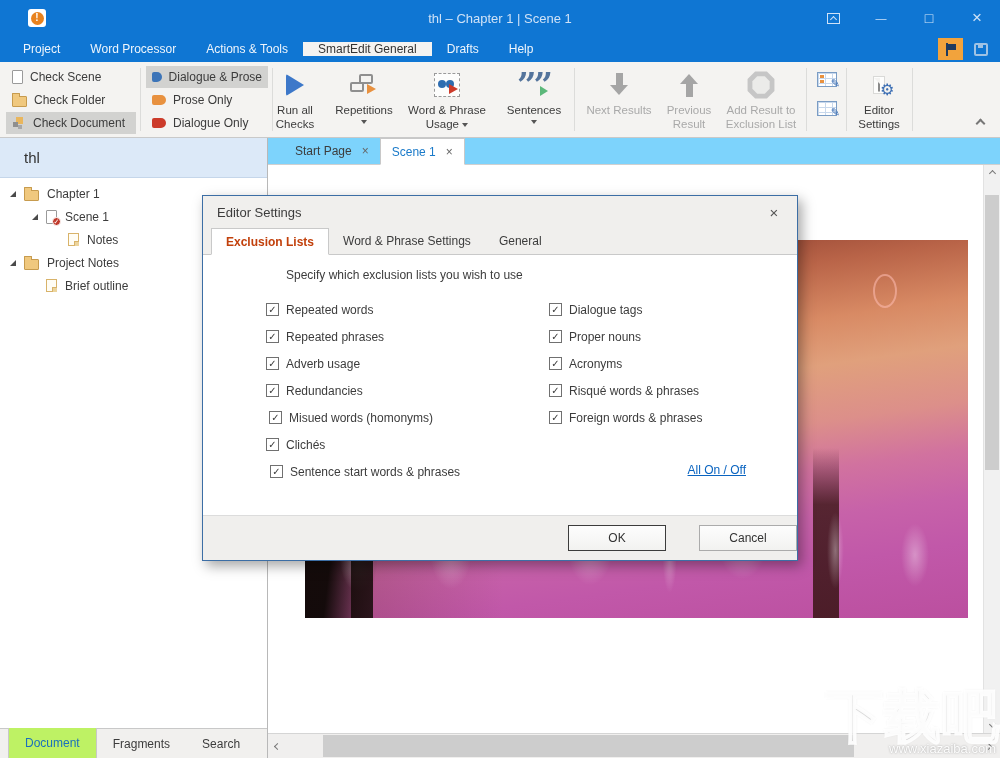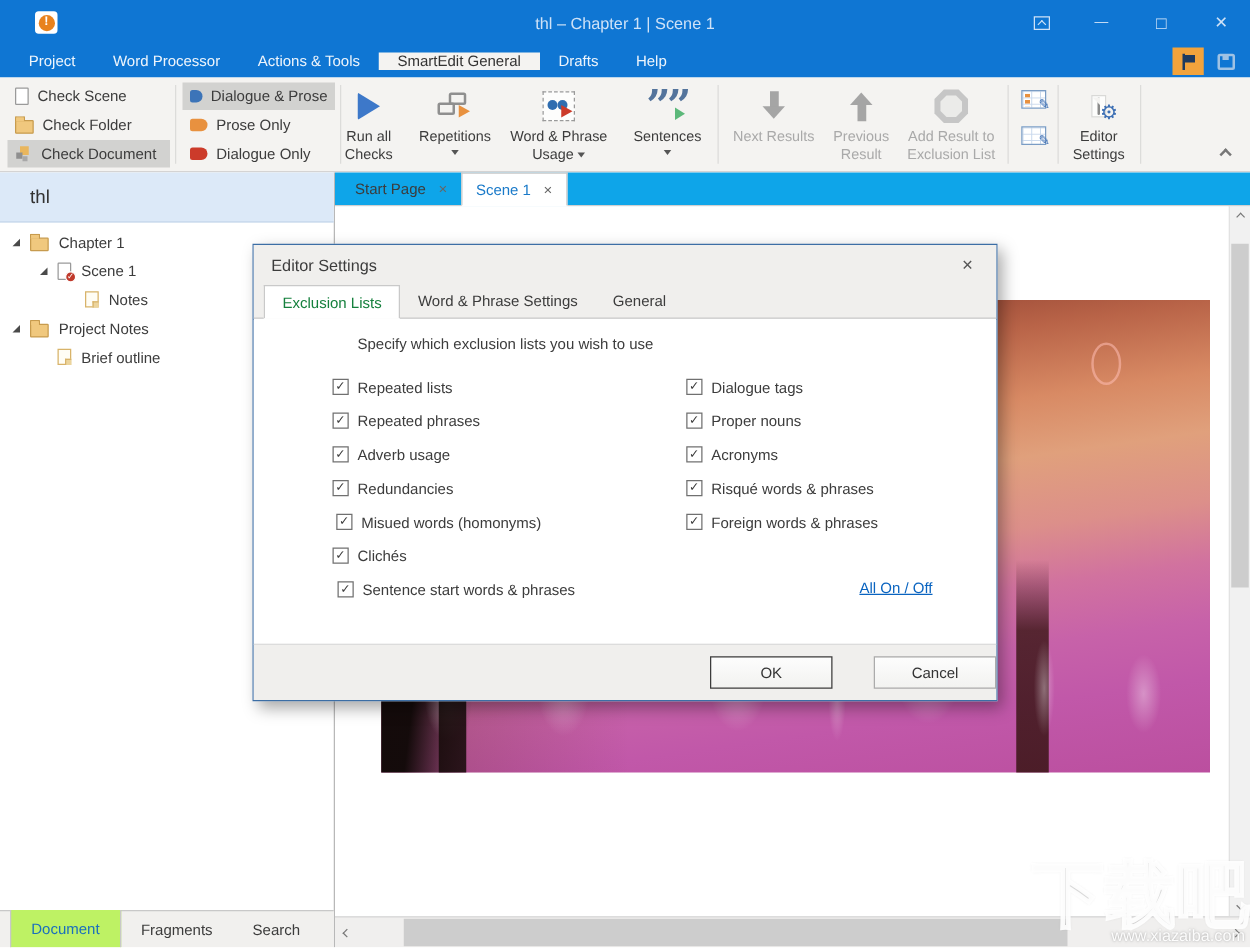--- a/index.html
+++ b/index.html
@@ -110,21 +110,21 @@
 .icon-note{position:relative;width:11px;height:13px;background:#fffdf5;border:1px solid #d8b36a;}
 .icon-note::before{content:"";position:absolute;right:-1px;bottom:-1px;width:4px;height:4px;background:#ecd49c;border-left:1px solid #d8b36a;border-top:1px solid #d8b36a;}
 .side-tabs{position:absolute;left:0;right:0;bottom:0;height:30px;background:#f1f0ee;border-top:1px solid #c8c8c8;display:flex;align-items:stretch;font-size:12px;padding-left:8px;}
 .side-tab{padding:0 16px;display:flex;align-items:center;color:#3c3c3c;}
 .side-tab.active{background:#bef264;border-left:1px solid #c8c8c8;border-right:1px solid #c8c8c8;margin-top:-1px;color:#1a6fbd;}
 .side-tabs .close-x{display:flex;align-items:center;margin-left:14px;color:#666;font-size:13px;}
 .close-x::before{content:"×";}
 
 
 .editor{position:absolute;left:268px;top:138px;width:732px;height:620px;background:#fff;}
-.doc-tabs{position:absolute;left:0;top:0;right:0;height:27px;background:#0ea5e9;border-bottom:1px solid #d0d0d0;display:flex;padding-left:5px;font-size:12px;}
+.doc-tabs{position:absolute;left:0;top:0;right:0;height:27px;background:#7dd3fc;border-bottom:1px solid #d0d0d0;display:flex;padding-left:16px;font-size:12px;}
 .doc-tab{padding:0 11px;display:flex;align-items:center;gap:10px;color:#3c3c3c;}
 .doc-tab .x{color:#666;font-size:12px;}
 .doc-tab .x::before{content:"×";}
 .doc-tab.active{background:#fff;border:1px solid #c8c8c8;border-bottom:1px solid #fff;margin-bottom:-1px;color:#1a7ac9;}
 .canvas{position:absolute;left:0;top:27px;right:17px;bottom:25px;background:#fff;overflow:hidden;}
 .scene-img{position:absolute;left:37px;top:75px;width:663px;height:378px;background:
  linear-gradient(172deg,#6f2b20 0%,#8f4030 8%,#b96448 20%,#d88a64 32%,#e0a07c 42%,#dc8f8a 54%,#d1729f 64%,#c762a9 74%,#c158a9 84%,#bb4f9f 100%);}
 .img-shade{position:absolute;inset:0;background:linear-gradient(90deg,rgba(90,35,22,0.30),rgba(90,35,22,0) 30%);}
 .img-branches{position:absolute;left:0;top:0;width:320px;height:190px;background:
  radial-gradient(ellipse 70px 26px at 22% 42%,rgba(22,10,7,0.92),transparent 70%),
@@ -154,21 +154,21 @@
 .hs-left{position:absolute;left:7px;top:0;bottom:0;display:flex;align-items:center;}
 .hs-right{position:absolute;right:9px;top:0;bottom:0;display:flex;align-items:center;}
 
 
 .dialog{position:absolute;left:202px;top:195px;width:596px;height:366px;background:#fff;border:1px solid #3c6ea5;box-shadow:4px 5px 12px rgba(0,0,0,0.35);z-index:50;}
 .dlg-title{height:32px;background:#f0efed;display:flex;align-items:center;padding:0 14px;font-size:13px;color:#3c3c3c;}
 .dlg-close{margin-left:auto;color:#555;font-size:15px;width:18px;text-align:center;}
 .dlg-close::before{content:"×";}
 .dlg-tabs{height:27px;background:#f0efed;display:flex;padding-left:8px;border-bottom:1px solid #c9c9c9;font-size:12px;}
 .dlg-tab{padding:0 14px;display:flex;align-items:center;color:#3c3c3c;}
-.dlg-tab.active{background:#fff;border:1px solid #c9c9c9;border-bottom:1px solid #fff;margin-bottom:-1px;color:#15803d;}
+.dlg-tab.active{background:#fff;border:1px solid #c9c9c9;border-bottom:1px solid #fff;margin-bottom:-1px;color:#c2410c;font-weight:bold;}
 .dlg-body{position:absolute;top:60px;left:0;right:0;bottom:45px;background:#fff;}
 .dlg-instruction{position:absolute;left:83px;top:12px;font-size:12px;color:#3c3c3c;}
 .cb-col{position:absolute;top:47px;display:flex;flex-direction:column;gap:14px;}
 .cb-col.left{left:63px;} .cb-col.right{left:346px;}
 .cb-row{display:flex;align-items:center;gap:7px;height:13px;font-size:12px;color:#3c3c3c;}
 .checkbox{width:13px;height:13px;border:1px solid #707070;background:#fff;display:flex;align-items:center;justify-content:center;font-size:10px;color:#3a3a3a;line-height:1;}
 .checkbox.checked::before{content:"✓";}
 .toggle-link{position:absolute;right:51px;top:207px;font-size:12px;color:#0a64c0;text-decoration:underline;}
 .dlg-footer{position:absolute;left:0;right:0;bottom:0;height:45px;background:#f0efed;border-top:1px solid #dcdcdc;display:flex;justify-content:flex-end;align-items:center;gap:33px;}
 .btn{width:98px;height:26px;display:flex;align-items:center;justify-content:center;font-size:12px;color:#333;background:linear-gradient(#fdfdfd,#f2f2f0);}
@@ -427,21 +427,21 @@
     <div class="dlg-tabs">
       <div class="dlg-tab active">Exclusion Lists</div>
       <div class="dlg-tab">Word &amp; Phrase Settings</div>
       <div class="dlg-tab">General</div>
     </div>
     <div class="dlg-body">
       <div class="dlg-instruction">Specify which exclusion lists you wish to use</div>
       <div class="cb-col left">
         <label class="cb-row">
             <span class="checkbox checked"></span>
-            <span>Repeated lists</span>
+            <span>Repeated words</span>
           </label>
         <label class="cb-row">
             <span class="checkbox checked"></span>
             <span>Repeated phrases</span>
           </label>
         <label class="cb-row">
             <span class="checkbox checked"></span>
             <span>Adverb usage</span>
           </label>
         <label class="cb-row">

